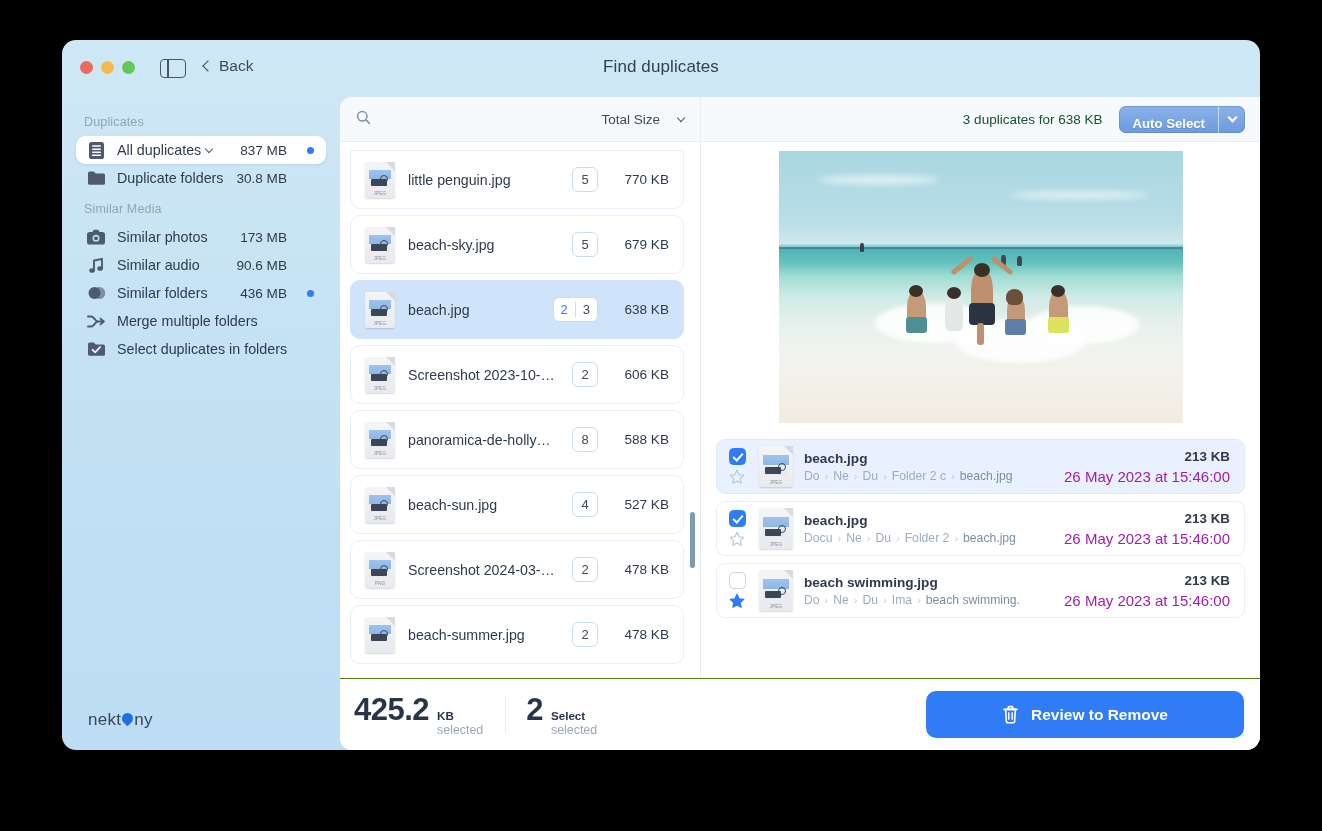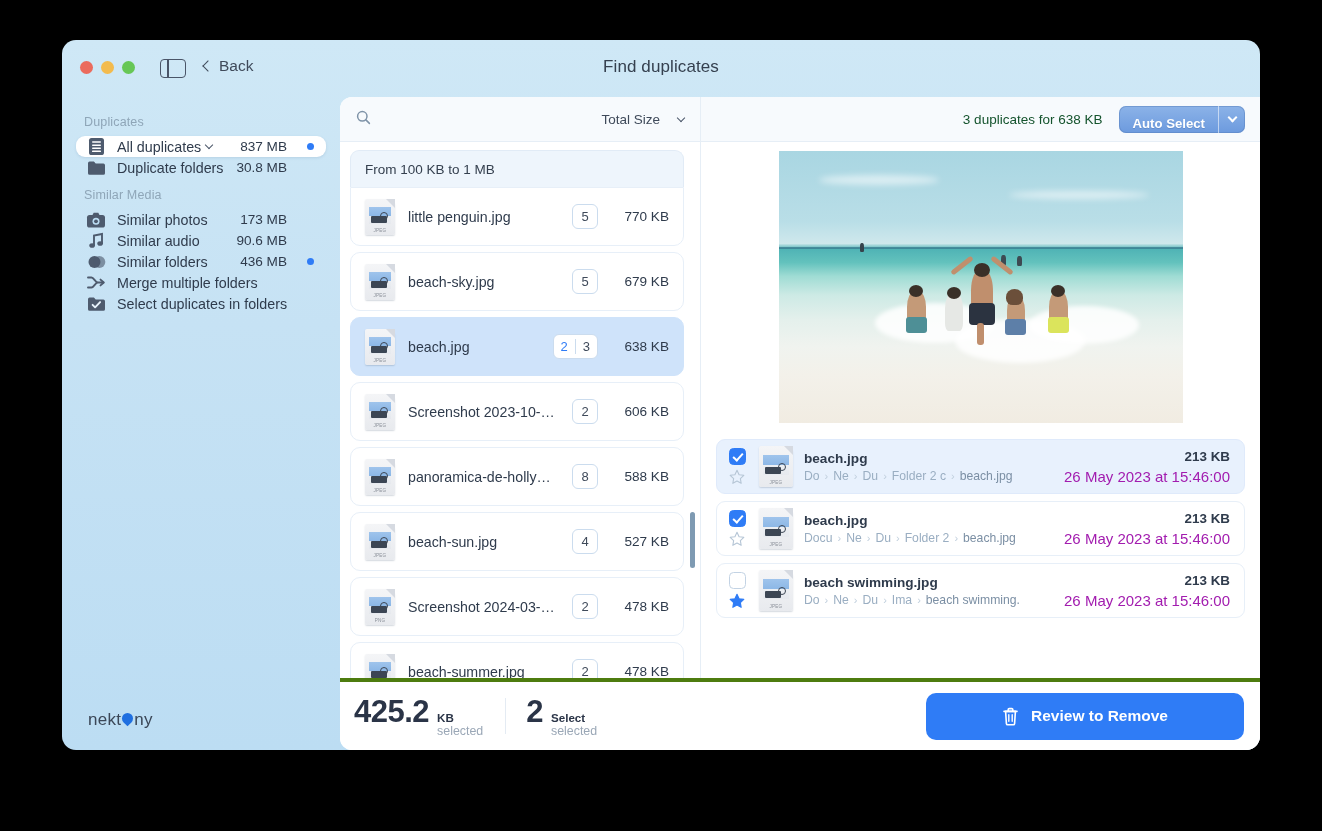--- a/index.html
+++ b/index.html
@@ -86,21 +86,21 @@
     position: relative;
     padding: 8px 14px 0 14px;
   }
   .side-head {
     font-size: 12.5px; color: #8fa6b8;
     padding: 10px 8px 7px 8px;
     letter-spacing: .15px;
   }
   .side-item {
     display: flex; align-items: center;
-    height: 21px;
+    height: 28px;
     padding: 0 12px 0 10px;
     border-radius: 9px;
     gap: 11px;
     color: #2f3b4c; font-size: 14.3px;
     cursor: default;
   }
   .side-item.active {
     background: #ffffff;
     box-shadow: 0 1px 3px rgba(40,80,120,.13);
   }
@@ -356,21 +356,21 @@
   .dmeta { display: flex; flex-direction: column; align-items: flex-end; gap: 4px; flex: 0 0 auto; }
   .dsize { font-size: 13.4px; color: #2f3b4c; font-weight: bold; }
   .ddate { font-size: 15px; color: #a21caf; }
 
   
   .bottom {
     height: 72px; flex: 0 0 72px;
     background: #fff;
     display: flex; align-items: center;
     padding: 0 16px 0 14px;
-    border-top: 4px solid #4d7c0f;
+    border-top: 1px solid #4d7c0f;
     gap: 0;
   }
   .stat { display: flex; align-items: baseline; gap: 8px; padding: 0 22px 0 0; }
   .stat .num { font-size: 31px; color: #2a3447; font-weight: bold; letter-spacing: -.5px; }
   .stat .unitwrap { display: flex; flex-direction: column; line-height: 1.15; }
   .stat .unit { font-size: 11.6px; color: #2a3447; font-weight: bold; }
   .stat .sub { font-size: 12.4px; color: #9aa7b6; }
   .vsep { width: 1px; height: 36px; background: #e4ebf3; margin: 0 20px 0 0; }
   .spacer { flex: 1 1 auto; }
   .remove-btn {
@@ -523,21 +523,20 @@
                   </svg>
               </span>
               <input class="search-input" value="" placeholder="" style="">
               <div class="sortctl">
                 <span>Total Size</span>
                 <span class="caret-sm"></span>
               </div>
             </div>
 
             <div class="listwrap">
-              <div class="group-head">From 100 KB to 1 MB</div>
               <div id="file-rows">
                   <div class="frow first">
                     <span class="fileicon ">
                       <span class="fi-thumb"></span>
                       <span class="fi-tag">JPEG</span>
                     </span>
                     <span class="fname">little penguin.jpg</span>
                     <span class="cbadge">5</span>
                     <span class="fsize">770 KB</span>
                   </div>

